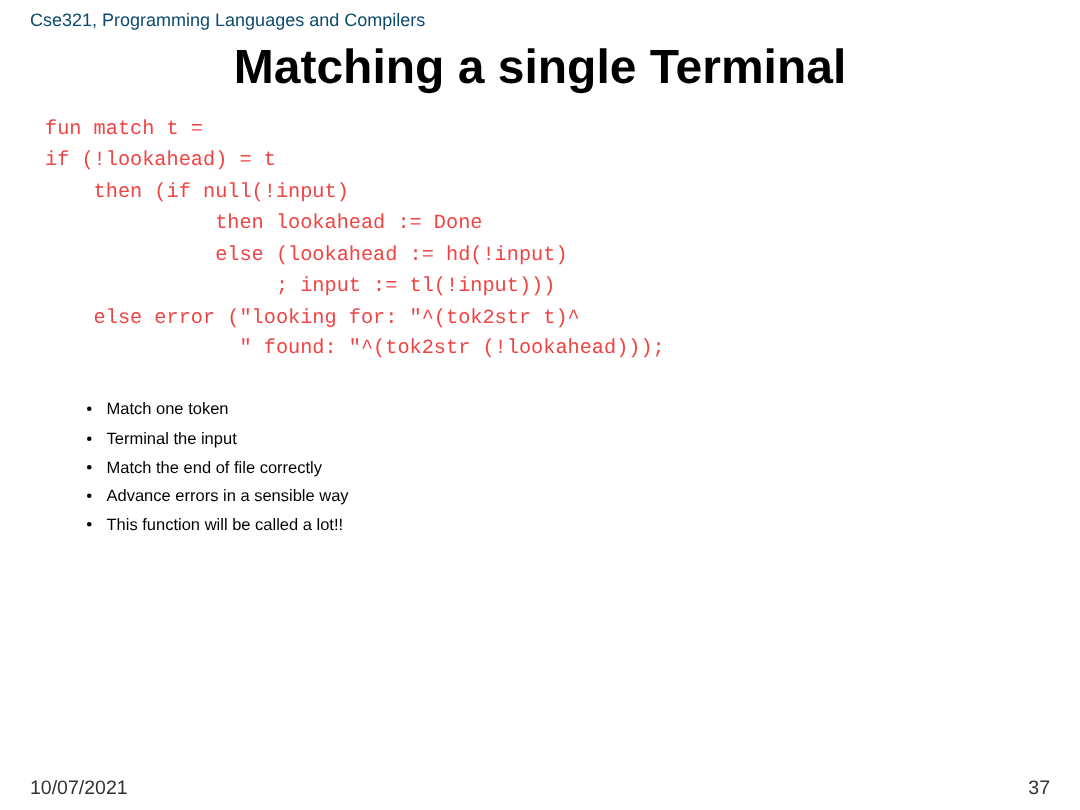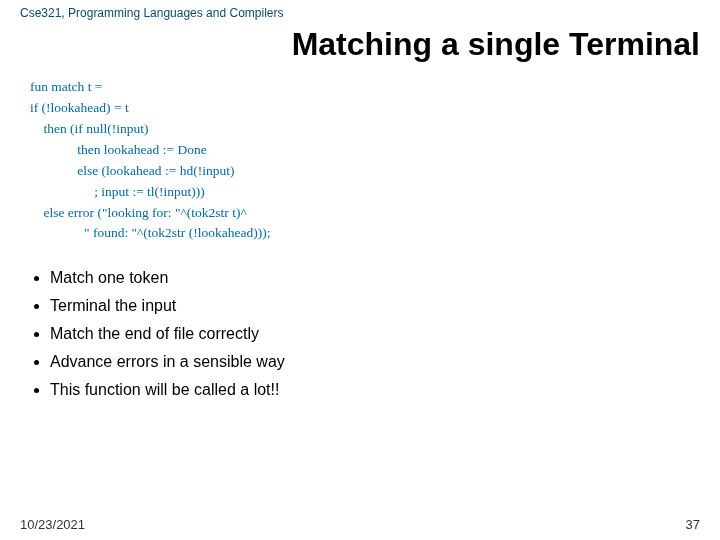--- a/index.html
+++ b/index.html
@@ -15,38 +15,39 @@
 
     #course-label {
       font-size: 12px;
       color: #0c4a6e;
       padding: 6px 20px 0 20px;
     }
 
     #page-title {
       font-size: 32px;
       font-weight: bold;
-      text-align: right;
+      text-align: center;
       padding: 6px 20px 14px 20px;
       color: #000;
     }
 
     #code-block {
-      font-family: Liberation Serif, serif;
+      font-family: Liberation Mono, monospace;
       font-size: 13.5px;
       line-height: 1.55;
       padding: 0 30px 16px 30px;
-      color: #0369a1;
+      color: #ef4444;
       white-space: pre;
     }
 
     #bullet-list {
       padding: 4px 30px 10px 50px;
-      font-size: 16px;
+      font-size: 11px;
       line-height: 1.75;
+      margin-left: 21px;
     }
 
     #bullet-list li {
       list-style-type: disc;
     }
 
     #footer {
       position: absolute;
       bottom: 8px;
       left: 20px;
@@ -74,15 +75,15 @@
 
 <ul id="bullet-list">
     <li>Match one token</li>
     <li>Terminal the input</li>
     <li>Match the end of file correctly</li>
     <li>Advance errors in a sensible way</li>
     <li>This function will be called a lot!!</li>
   </ul>
 
 <div id="footer">
-  <span>10/23/2021</span>
+  <span>10/07/2021</span>
   <span>37</span>
 </div>
 
 </body></html>

